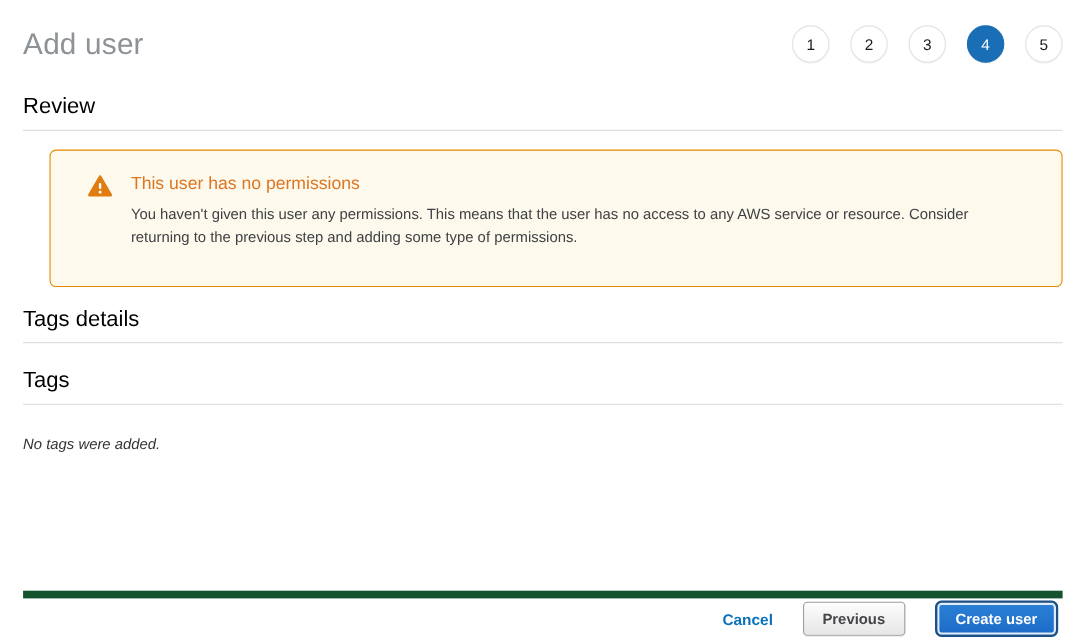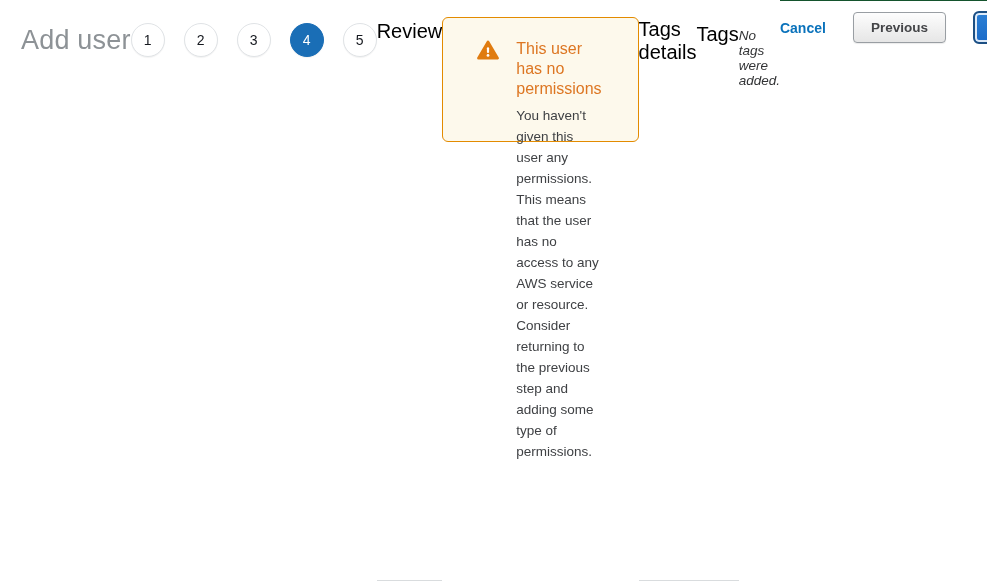--- a/index.html
+++ b/index.html
@@ -4,20 +4,21 @@
 <style>
   * { margin: 0; padding: 0; box-sizing: border-box; }
   html, body { width: 987px; height: 581px; background: #ffffff; overflow: hidden; }
   body {
     font-family: "Liberation Sans", "DejaVu Sans", sans-serif;
     color: #3f4144;
     font-size: 13.5px;
   }
   .page {
     display: flex;
+    flex-direction: column;
     height: 581px;
     padding: 0 21px;
   }
 
   
   .header {
     display: flex;
     justify-content: space-between;
     align-items: center;
     padding-top: 14px;
@@ -62,20 +63,21 @@
 
   
   .warning-box {
     margin-top: 17px;
     height: 125px;
     border: 1px solid #e38b00;
     border-radius: 6px;
     background: #fdf9ec;
     display: flex;
     padding: 21px 16px 0 16px;
+    margin-left: 24px;
   }
   .warning-icon-wrap {
     flex: 0 0 auto;
     margin: 1px 17px 0 18px;
     width: 22px; height: 20px;
   }
   .warning-content { flex: 1 1 auto; padding-right: 20px; }
   .warning-title {
     color: #dd7622;
     font-size: 16px;
@@ -103,22 +105,22 @@
 
   
   .tags-head { margin-top: 23px; }
   .tags-empty { margin-top: 28px; font-style: italic; color: #333436; }
 
   .spacer { flex: 1 1 auto; }
 
   
   .footer {
     flex: 0 0 auto;
-    border-top: 1px solid #14532d;
-    height: 54px;
+    border-top: 7px solid #14532d;
+    height: 44px;
     display: flex;
     justify-content: flex-end;
     align-items: center;
     gap: 27px;
     padding-right: 4px;
   }
   .cancel-link {
     color: #0a72bb;
     font-weight: bold;
     font-size: 14px;

